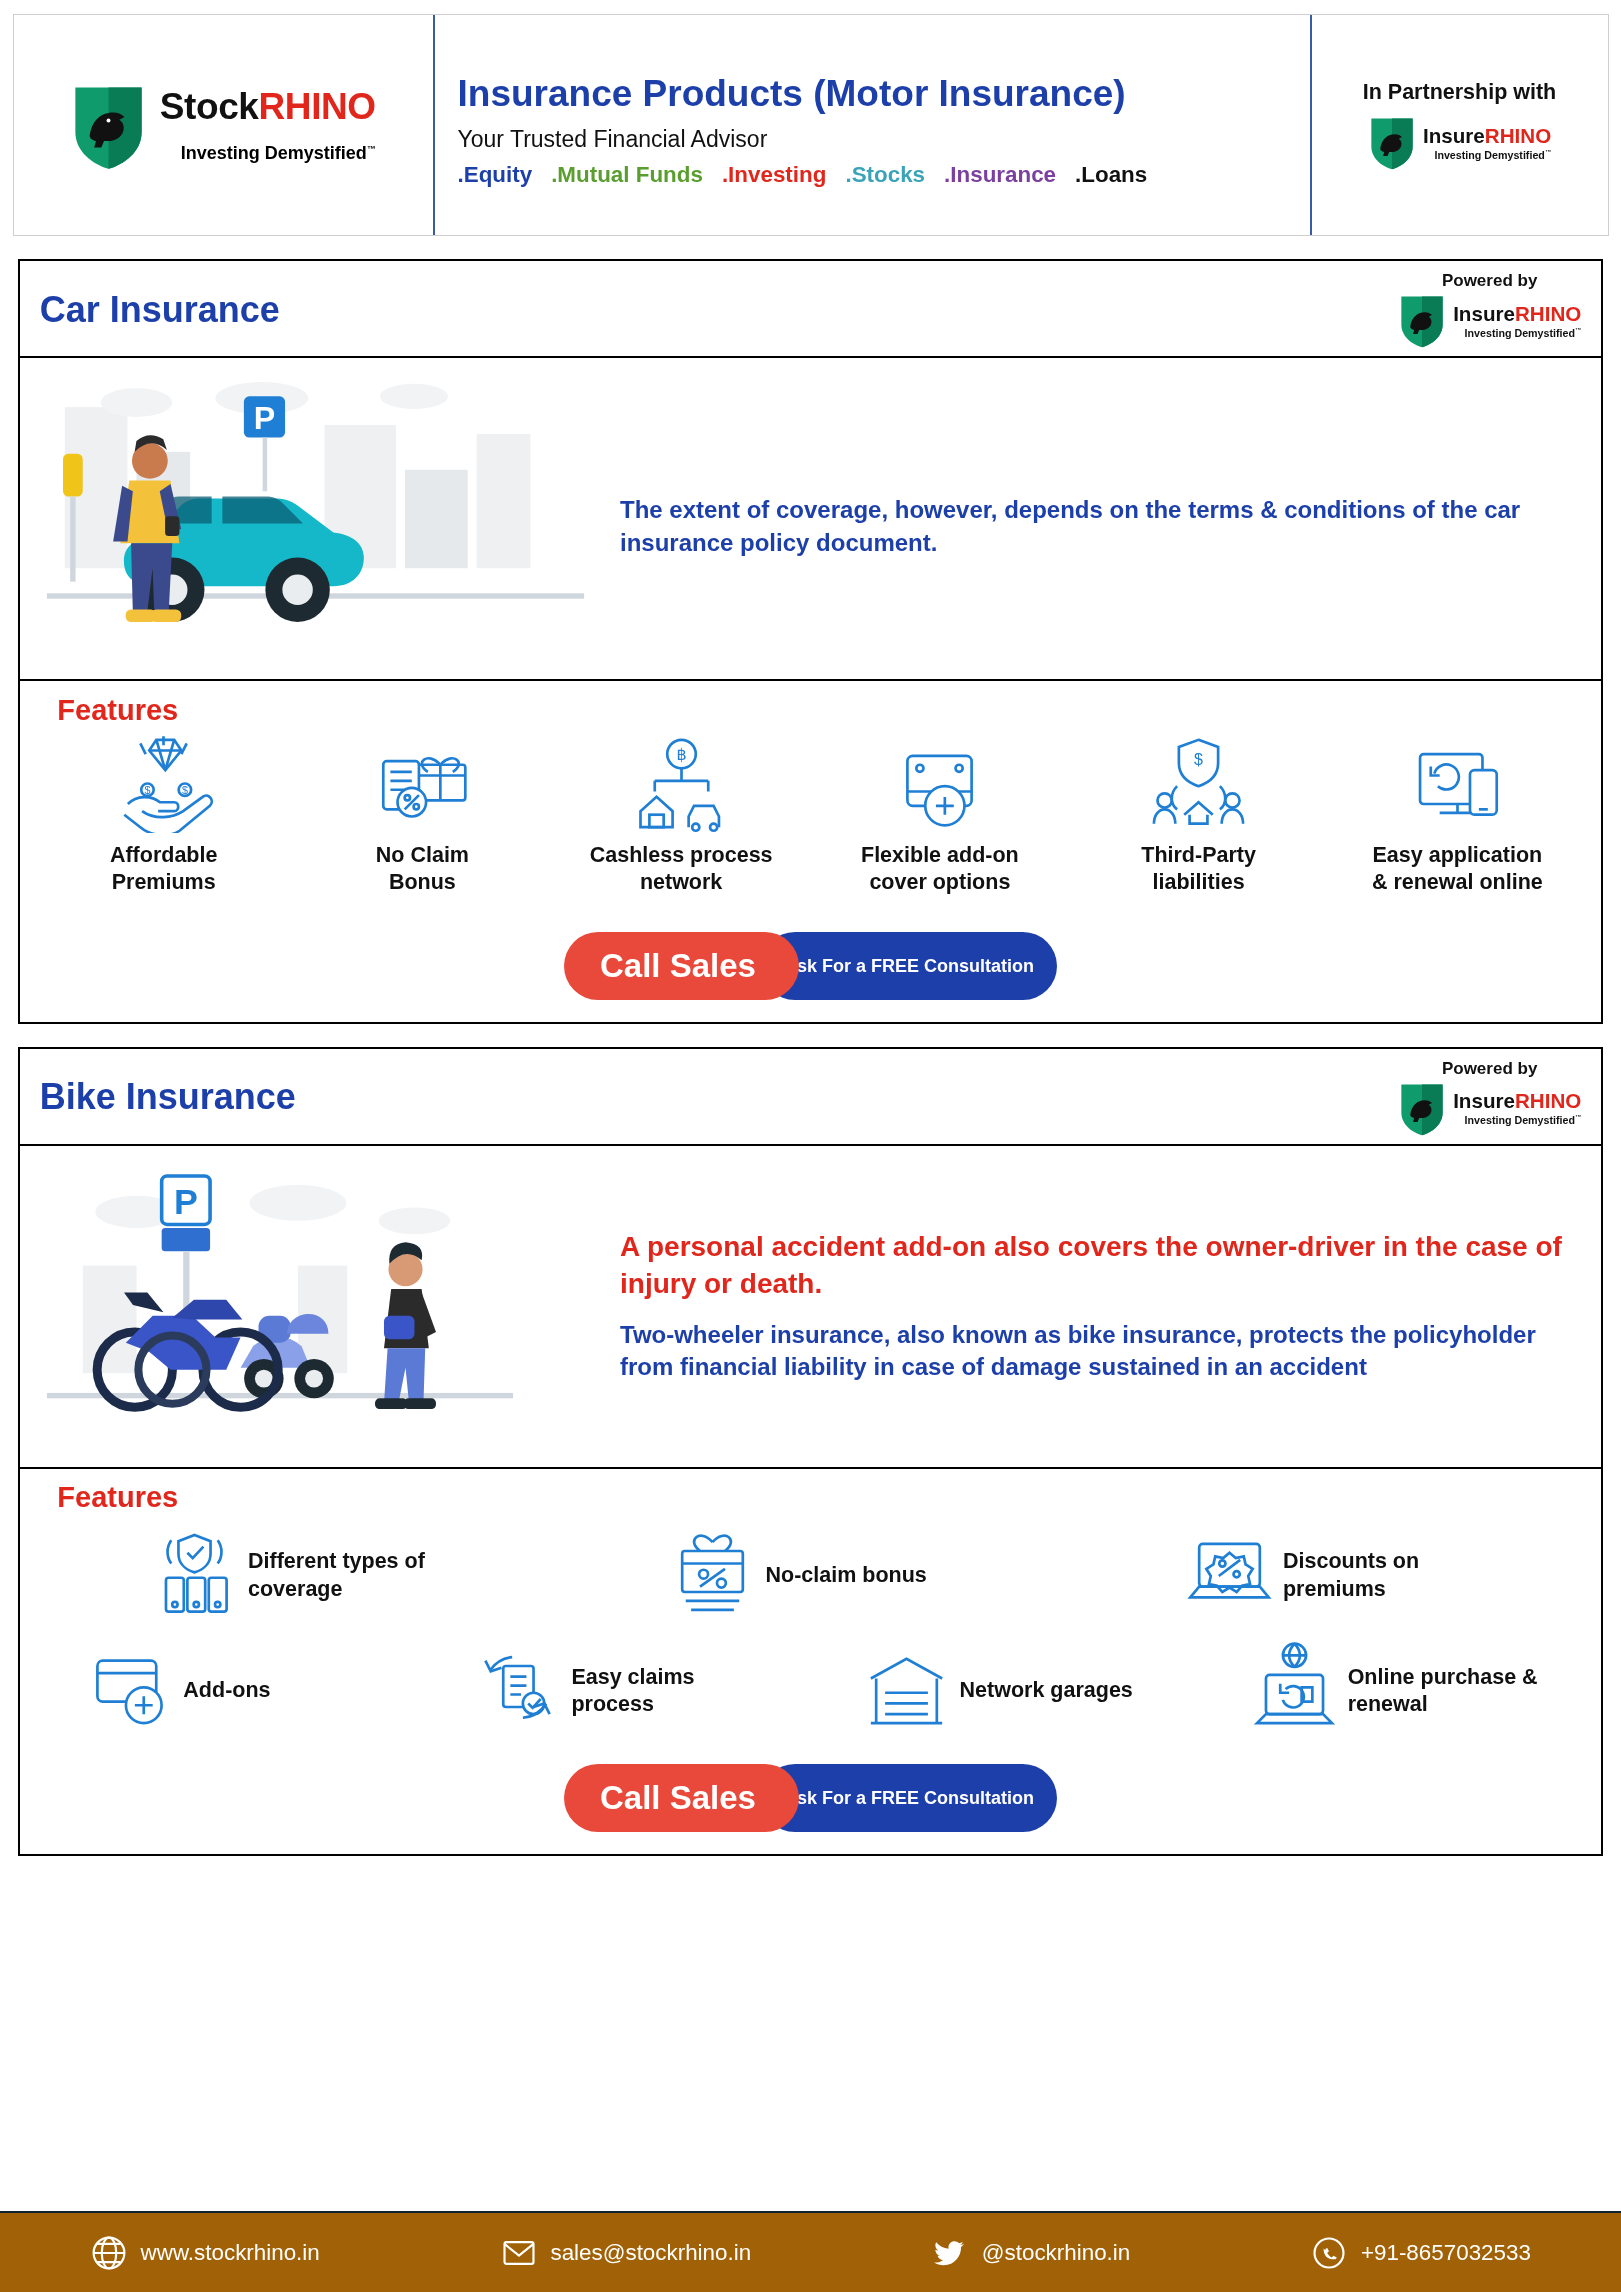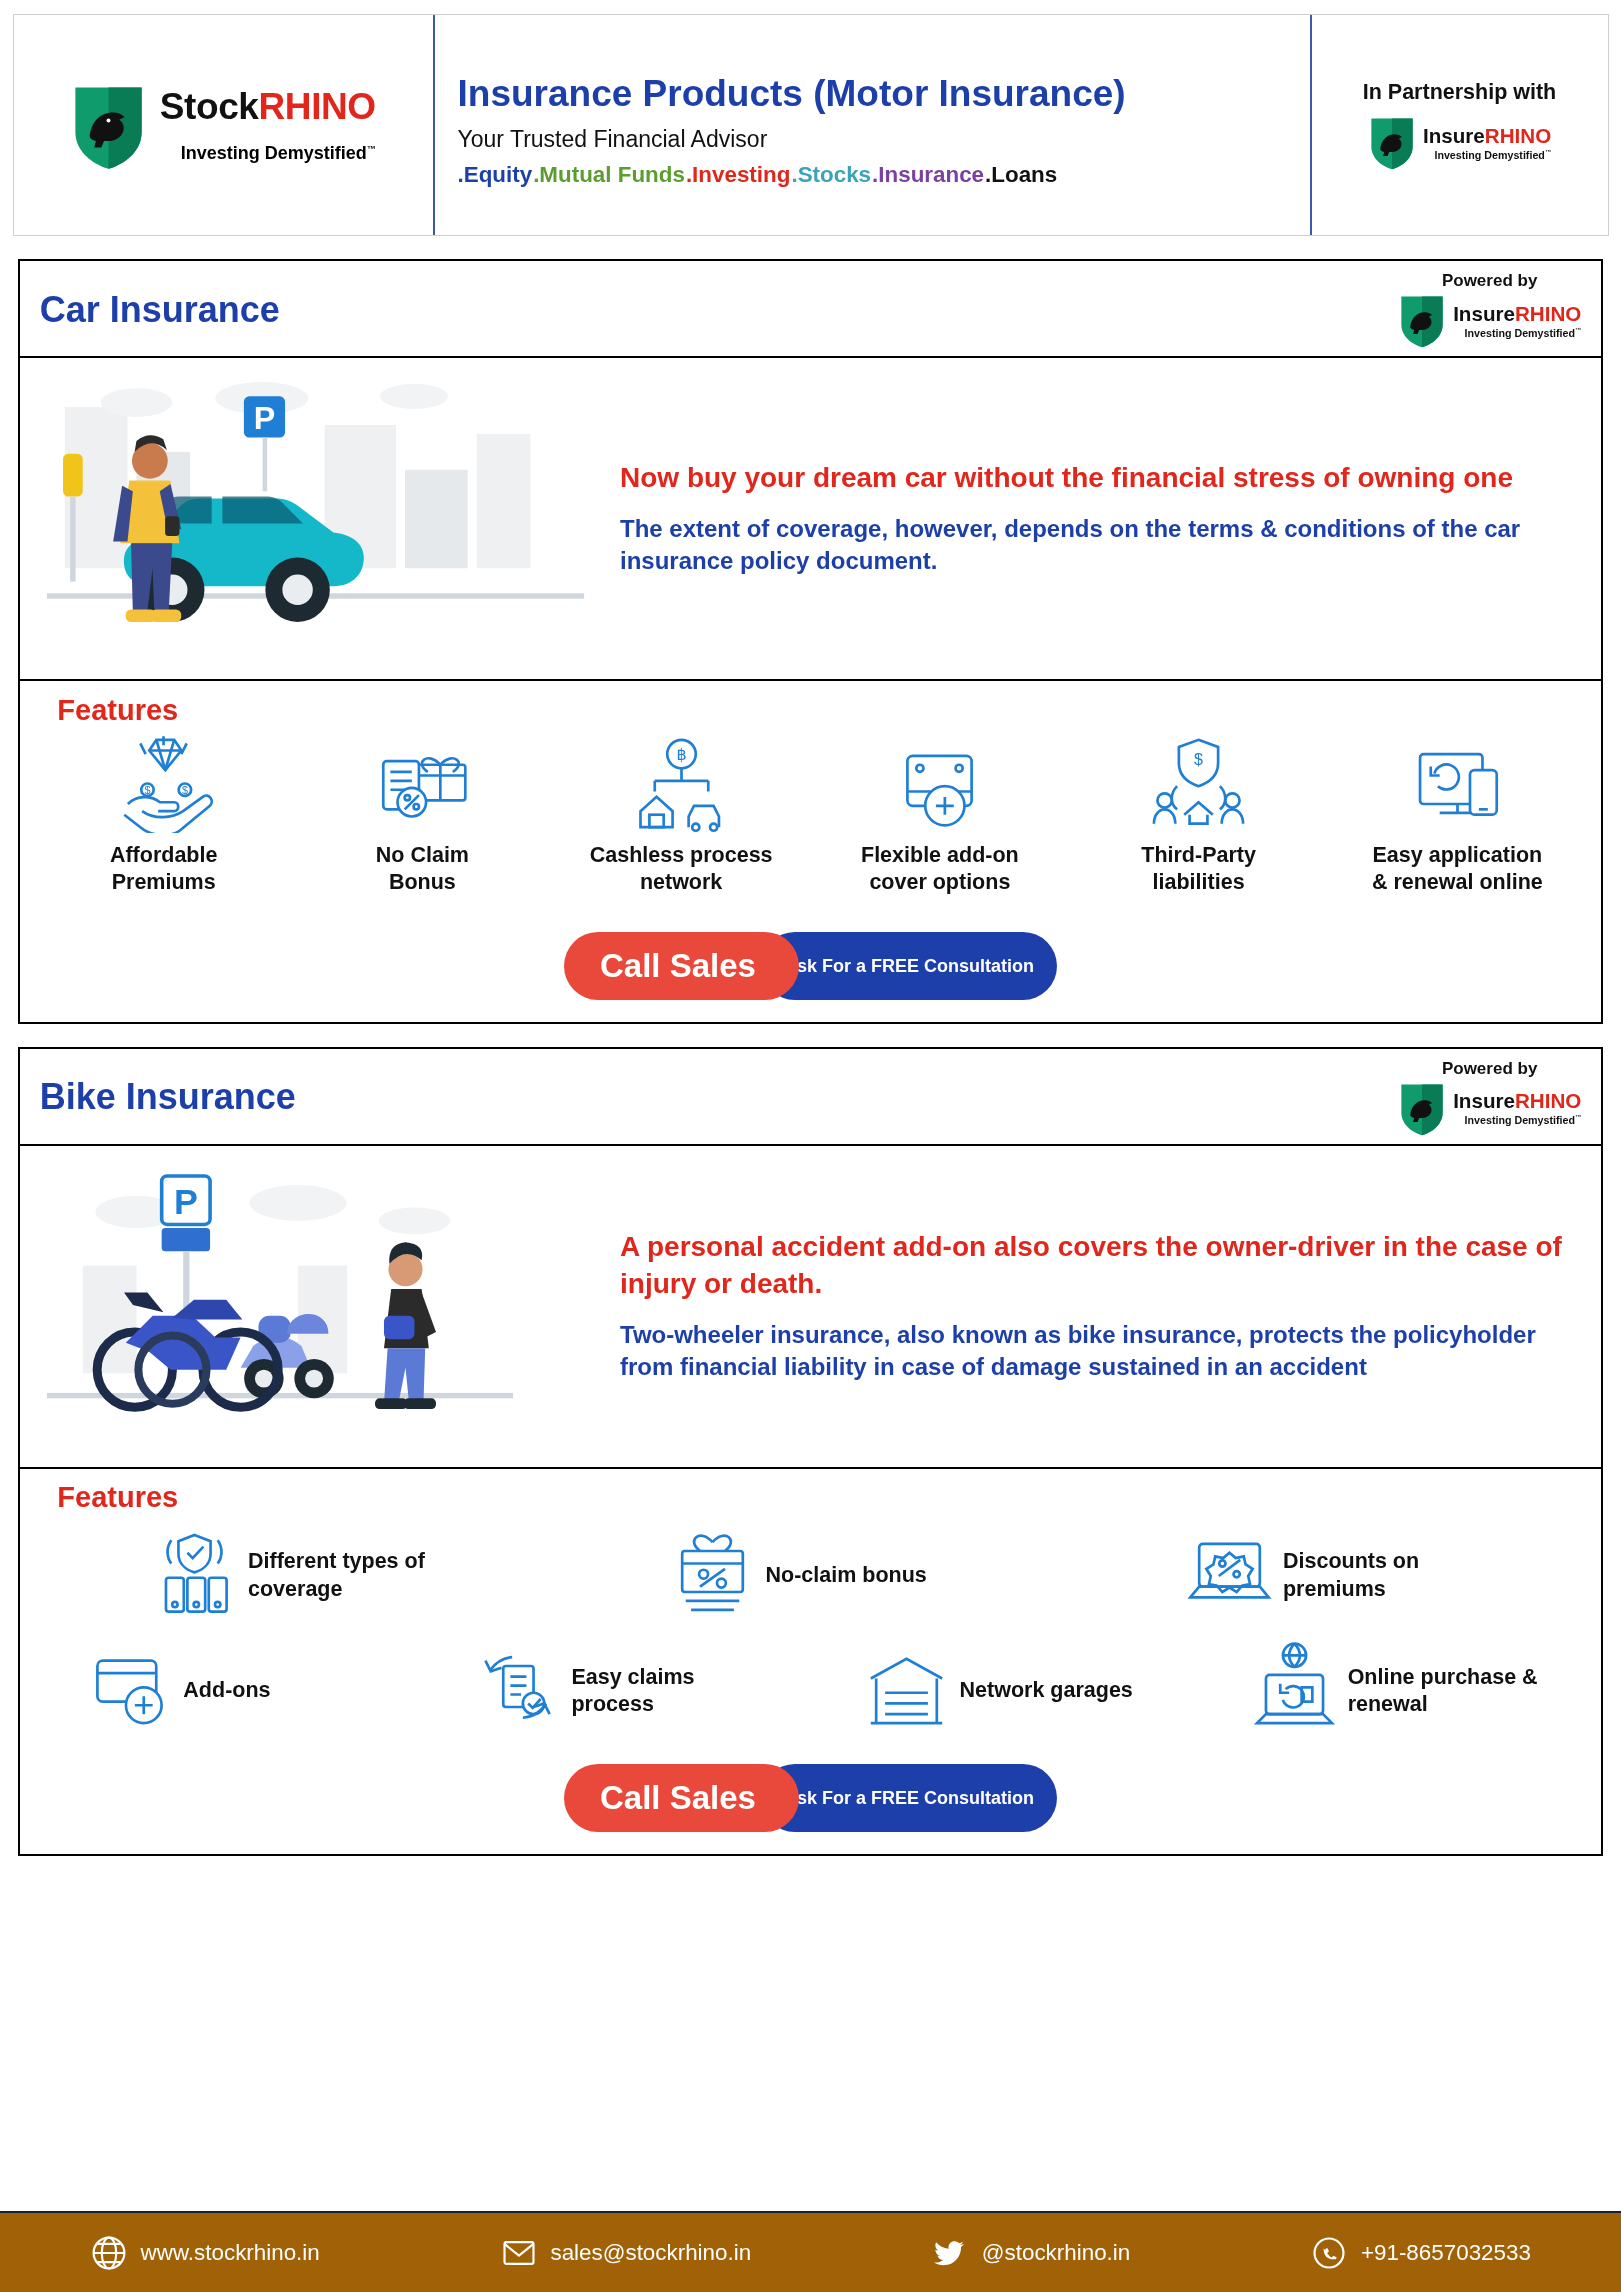--- a/index.html
+++ b/index.html
@@ -52,21 +52,21 @@
     padding: 19.7px 23px 9px 23px;
     display: flex;
     flex-direction: column;
     justify-content: center;
     border-right: 2.7px solid #3b5aa6;
   }
   .header-title {
     font-size: 37px; font-weight: bold; color: #1d3faa; line-height: 1.15;
   }
   .header-tagline { font-size: 23px; color: #111; margin-top: 10.7px; }
-  .header-keywords { margin-top: 9px; font-size: 22.4px; font-weight: bold; display: flex; flex-wrap: wrap; gap: 1px; }
+  .header-keywords { margin-top: 9px; font-size: 22.4px; font-weight: bold; display: flex; flex-wrap: wrap; gap: 19px; }
 
   .header-right {
     width: 296px;
     display: flex; flex-direction: column; align-items: center; justify-content: center;
     gap: 9px; padding: 7.2px;
   }
   .partner-label { font-size: 21.5px; font-weight: bold; color: #111; }
   .insure-logo { display: flex; align-items: center; gap: 7.2px; }
   .insure-mark { width: 48px; height: 56px; position: relative; }
   .insure-text { display: flex; flex-direction: column; align-items: flex-end; }
@@ -257,21 +257,20 @@
           <path d="M112 122 h46 l10 70 h-66 z" fill="#f4c23a"></path>
           <path d="M104 128 l-10 62 h16 l6-56z" fill="#3b4a8c"></path>
           <path d="M158 126 l12 50 -14 6 -10-48z" fill="#3b4a8c"></path>
           <rect x="152" y="162" width="16" height="22" rx="4" fill="#2b2b2b"></rect>
           <path d="M114 192 h46 l-4 78 h-16 l-2-50 -6 50 h-16z" fill="#3b4a8c"></path>
           <rect x="108" y="266" width="34" height="14" rx="6" fill="#f4c23a"></rect>
           <rect x="136" y="266" width="34" height="14" rx="6" fill="#f4c23a"></rect>
         </svg>
       </div>
       <div class="hero-copy">
-        <div class="hero-h">Now buy your dream car without the financial stress of owning one</div>
         <div class="hero-p">The extent of coverage, however, depends on the terms &amp; conditions of the car insurance policy document.</div>
       </div>
     </div>
 
     <div class="features-wrap">
       <div class="features-title">Features</div>
       <div class="feat-row">
 
         <div class="feat">
           <span class="feat-icon">

